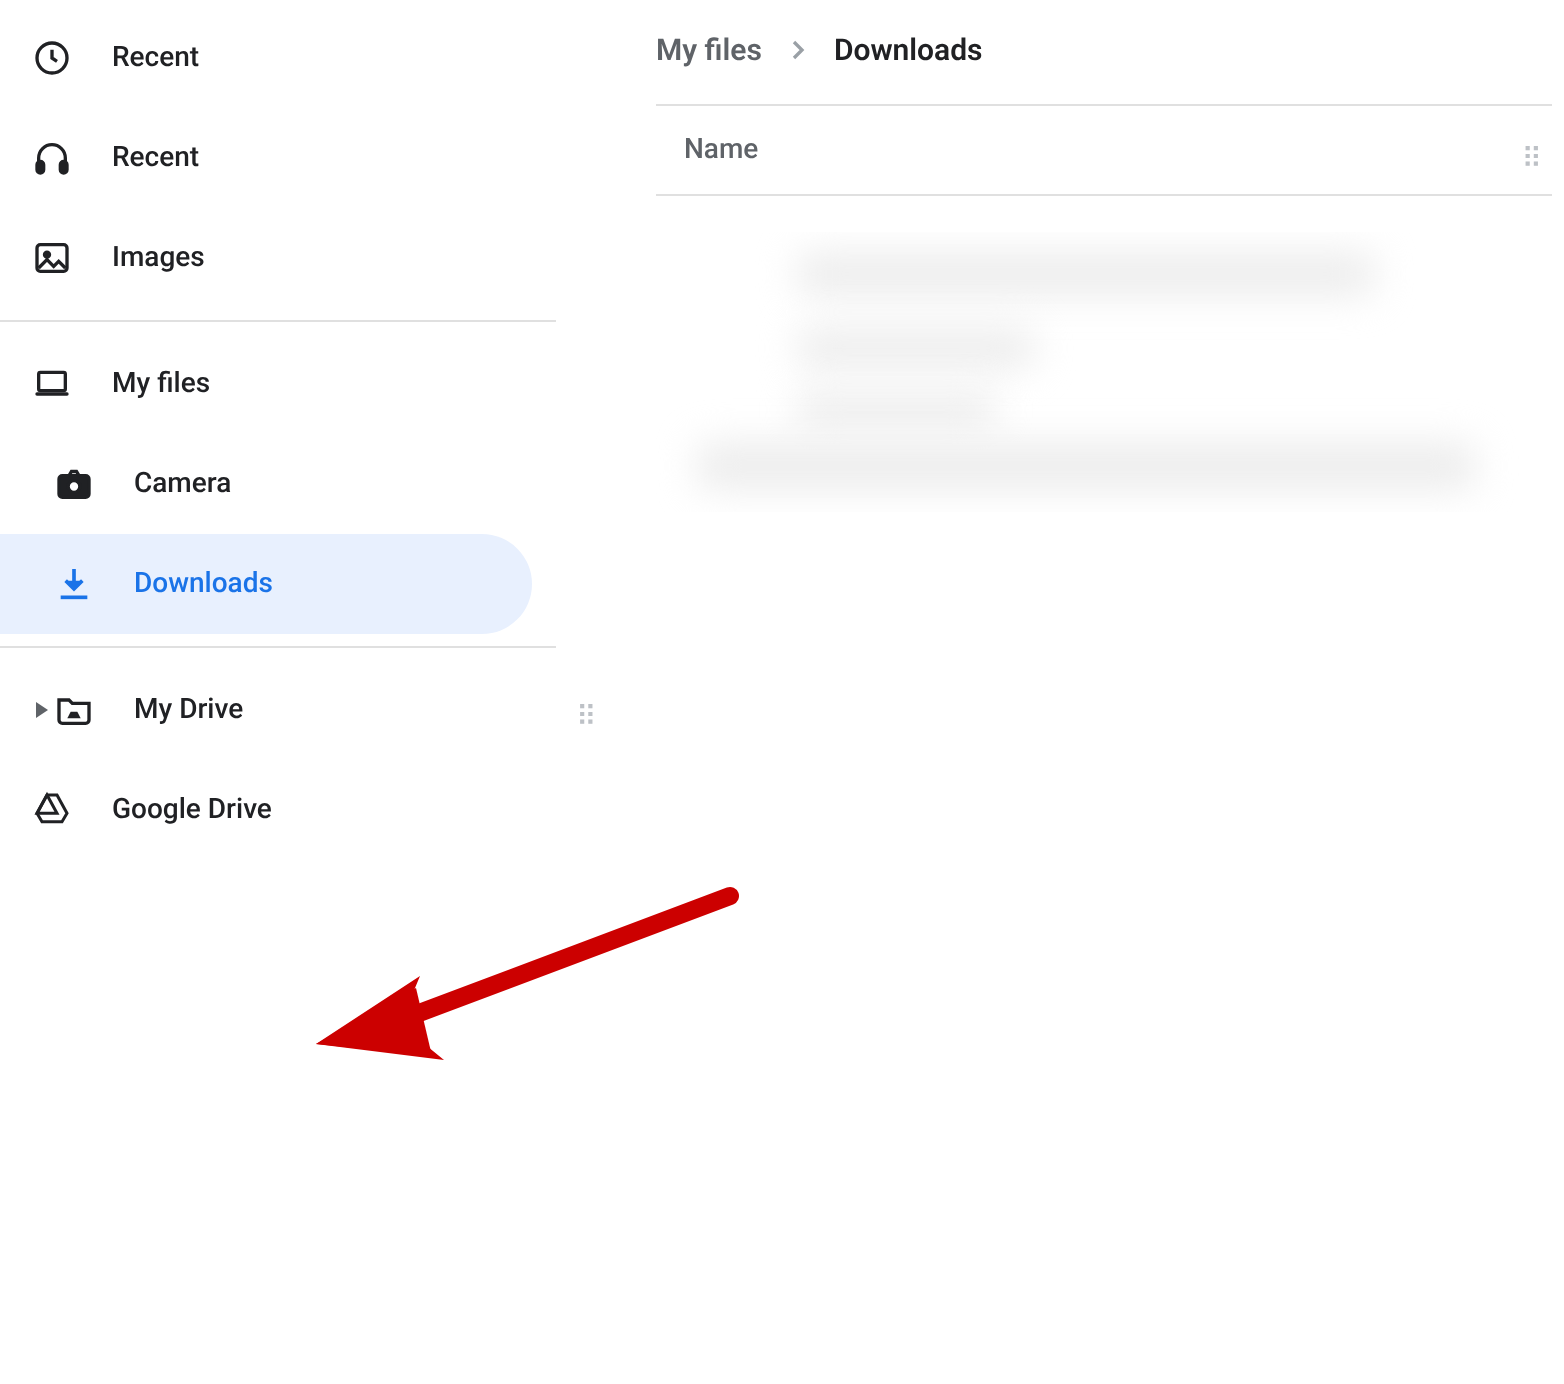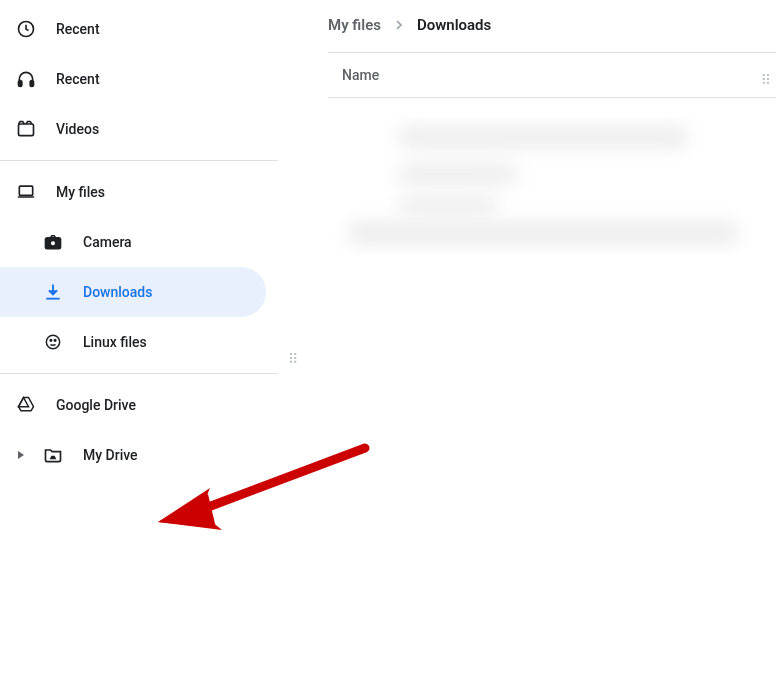--- a/index.html
+++ b/index.html
@@ -23,21 +23,21 @@
     display: flex;
     align-items: center;
     height: 50px;
     padding-left: 16px;
     cursor: pointer;
     border-radius: 0 25px 25px 0;
     margin-right: 12px;
     position: relative;
   }
   .sb-item.header { font-weight: 500; }
-  .sb-item.child { padding-left: 43px; }
+  .sb-item.child { padding-left: 27px; }
   .sb-item.active {
     background: #e8f0fe;
     color: #1a73e8;
   }
   .sb-item .icon {
     width: 20px;
     height: 20px;
     flex-shrink: 0;
     margin-right: 20px;
     display: inline-flex;
@@ -144,30 +144,31 @@
       <span class="icon">
         <svg viewBox="0 0 24 24" fill="none" stroke="#202124" stroke-width="2">
             <path d="M4 14v-2a8 8 0 0 1 16 0v2"></path>
             <rect x="3" y="14" width="4" height="7" rx="2" fill="#202124"></rect>
             <rect x="17" y="14" width="4" height="7" rx="2" fill="#202124"></rect>
           </svg>
       </span>
       <span class="label">Recent</span>
     </div>
 
-
     <div class="sb-item">
       <span class="icon">
         <svg viewBox="0 0 24 24" fill="none" stroke="#202124" stroke-width="2">
-            <rect x="3" y="6" width="18" height="14" rx="2"></rect>
-            <path d="M3 6l2-3h3l2 3M12 6l2-3h3l2 3"></path>
-          </svg>
-      </span>
-      <span class="label">Videos</span>
-    </div>
+            <rect x="3" y="4" width="18" height="16" rx="2"></rect>
+            <circle cx="9" cy="10" r="1.5" fill="#202124"></circle>
+            <path d="M4 18l5-5 4 4 3-3 4 4"></path>
+          </svg>
+      </span>
+      <span class="label">Images</span>
+    </div>
+
 
     <div class="divider"></div>
 
     <div class="sb-item header">
       <span class="icon">
         <svg viewBox="0 0 24 24" fill="#202124">
             <rect x="4" y="5" width="16" height="11" rx="1" fill="none" stroke="#202124" stroke-width="2"></rect>
             <rect x="2" y="17" width="20" height="2" rx="1"></rect>
           </svg>
       </span>
@@ -189,58 +190,47 @@
       <span class="icon">
         <svg viewBox="0 0 24 24" fill="none" stroke="#1a73e8" stroke-width="2.2">
             <path d="M12 3v11"></path>
             <path d="M7 10l5 5 5-5"></path>
             <path d="M4 20h16"></path>
           </svg>
       </span>
       <span class="label">Downloads</span>
     </div>
 
-    <div class="sb-item child">
-      <span class="icon">
-        <svg viewBox="0 0 24 24" fill="none" stroke="#202124" stroke-width="1.8">
-            <circle cx="12" cy="12" r="8"></circle>
-            <circle cx="9.5" cy="10" r="1" fill="#202124"></circle>
-            <circle cx="14.5" cy="10" r="1" fill="#202124"></circle>
-            <path d="M9 15c1 1 5 1 6 0"></path>
-          </svg>
-      </span>
-      <span class="label">Linux files</span>
-    </div>
 
 
     <div class="divider"></div>
-
-    <div class="sb-item header">
-      <span class="icon">
-        <svg viewBox="0 0 24 24" fill="none" stroke="#202124" stroke-width="1.8">
-            <path d="M9 3h6l6 11-3 5H6l-3-5L9 3z"></path>
-            <path d="M9 3L3 14h12L9 3z"></path>
-          </svg>
-      </span>
-      <span class="label">Google Drive</span>
-    </div>
 
     <div class="sb-item child">
       <span class="caret">
         <svg viewBox="0 0 10 10" fill="#5f6368">
             <path d="M2 1l6 4-6 4z"></path>
           </svg>
       </span>
       <span class="icon">
         <svg viewBox="0 0 24 24" fill="none" stroke="#202124" stroke-width="2">
             <path d="M3 6h6l2 2h10v10a2 2 0 0 1-2 2H5a2 2 0 0 1-2-2V6z"></path>
             <path d="M10 13h4l2 4h-8l2-4z" fill="#202124" stroke="none"></path>
           </svg>
       </span>
       <span class="label">My Drive</span>
+    </div>
+
+    <div class="sb-item header">
+      <span class="icon">
+        <svg viewBox="0 0 24 24" fill="none" stroke="#202124" stroke-width="1.8">
+            <path d="M9 3h6l6 11-3 5H6l-3-5L9 3z"></path>
+            <path d="M9 3L3 14h12L9 3z"></path>
+          </svg>
+      </span>
+      <span class="label">Google Drive</span>
     </div>
 
 
 
   </nav>
 
   <main class="main">
     <div class="breadcrumbs">
       <span class="crumb muted">My files</span>
       <span class="chev">

